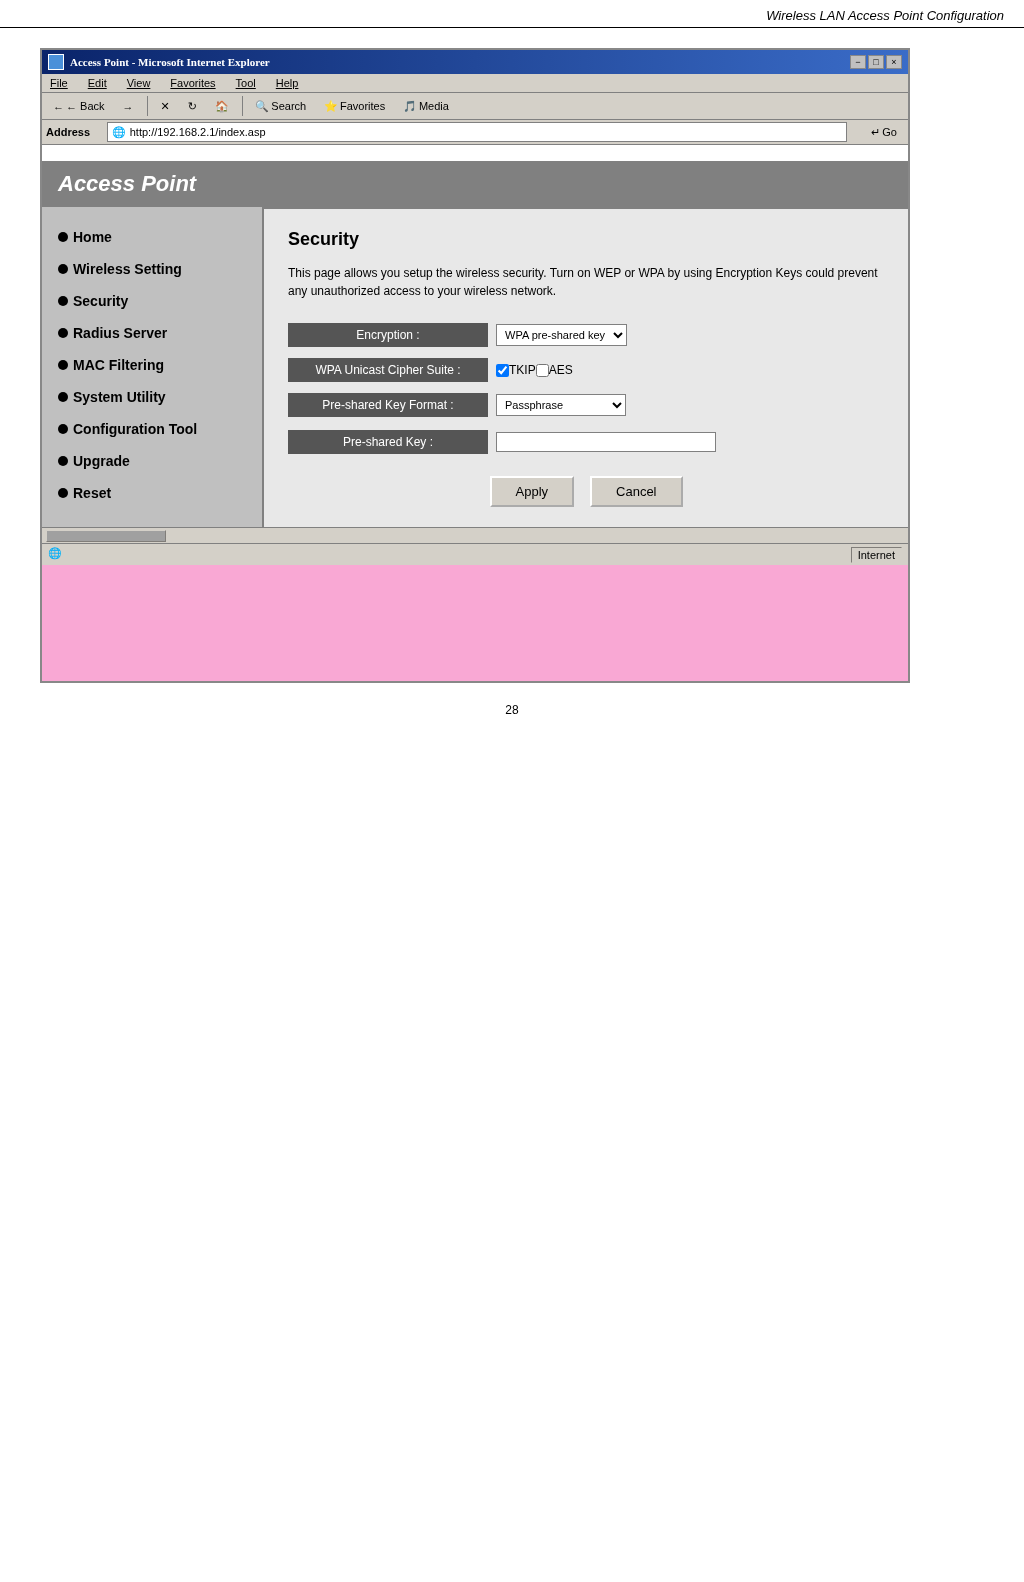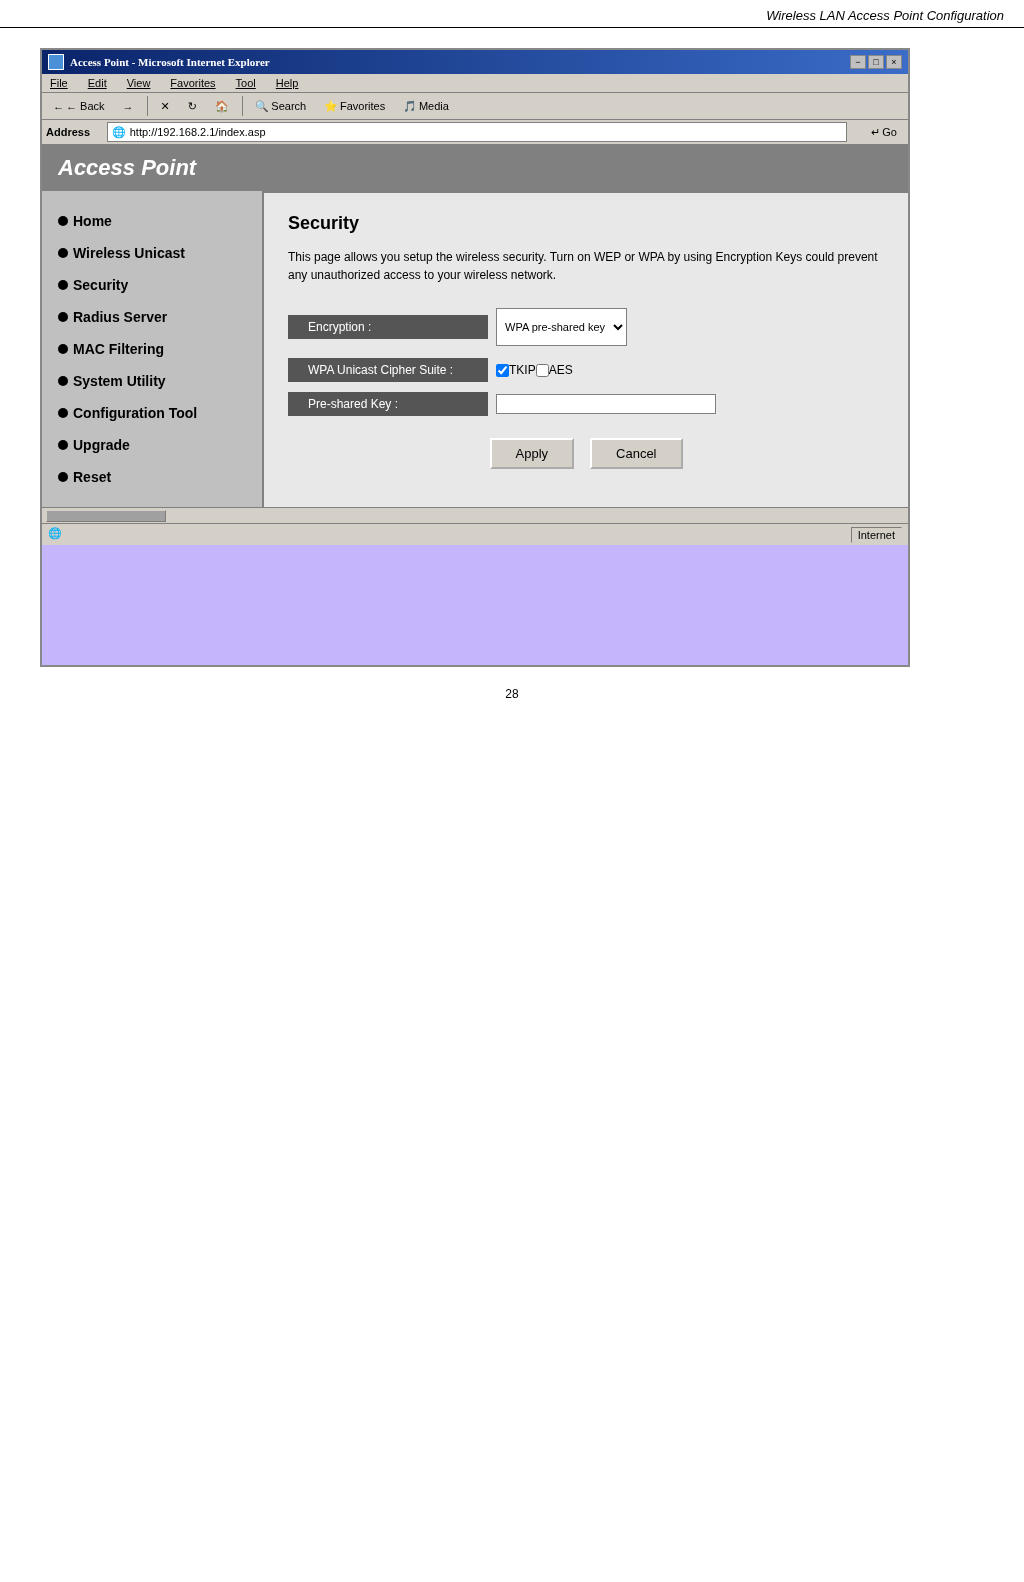--- a/index.html
+++ b/index.html
@@ -153,22 +153,23 @@
       gap: 2px;
       cursor: pointer;
       font-size: 11px;
       padding: 2px 6px;
       background: #d4d0c8;
       border: 1px solid transparent;
     }
 
     
     .browser-content {
-      background: #c4b5fd;
+      background: #f9a8d4;
       min-height: 520px;
+      margin-top: 16px;
     }
 
     .ap-header {
       background: #808080;
       padding: 10px 16px;
     }
 
     .ap-header-title {
       color: #fff;
       font-size: 22px;
@@ -238,40 +239,40 @@
     .form-row {
       display: flex;
       align-items: center;
       margin-bottom: 8px;
     }
 
     .form-label-cell {
       background: #555;
       color: #fff;
       font-size: 12px;
-      text-align: left;
+      text-align: center;
       padding: 5px 20px;
       width: 200px;
       flex-shrink: 0;
     }
 
     .form-value-cell {
       padding: 4px 8px;
       font-size: 12px;
       display: flex;
       align-items: center;
       gap: 6px;
     }
 
     .form-select {
       font-size: 11px;
       padding: 2px 4px;
       border: 1px solid #808080;
       background: #fff;
-      height: 38px;
+      height: 22px;
       min-width: 130px;
     }
 
     .checkbox-group {
       display: flex;
       align-items: flex-end;
       gap: 0;
       font-size: 12px;
     }
 
@@ -430,21 +431,21 @@
 
       <div class="ap-body">
 
         <div class="sidebar">
           <div class="sidebar-item">
             <div class="sidebar-bullet"></div>
             <span>Home</span>
           </div>
           <div class="sidebar-item">
             <div class="sidebar-bullet"></div>
-            <span>Wireless Unicast</span>
+            <span>Wireless Setting</span>
           </div>
           <div class="sidebar-item active">
             <div class="sidebar-bullet"></div>
             <span>Security</span>
           </div>
           <div class="sidebar-item">
             <div class="sidebar-bullet"></div>
             <span>Radius Server</span>
           </div>
           <div class="sidebar-item">
@@ -492,20 +493,29 @@
               <div class="form-value-cell">
                 <div class="checkbox-group">
                   <input type="checkbox" checked="" id="tkip-check" style="">
                   <label for="tkip-check">TKIP</label>
                   <input type="checkbox" id="aes-check" style="">
                   <label for="aes-check">AES</label>
                 </div>
               </div>
             </div>
 
+            <div class="form-row">
+              <div class="form-label-cell">Pre-shared Key Format :</div>
+              <div class="form-value-cell">
+                <select class="form-select">
+                  <option selected="">Passphrase</option>
+                  <option>Hex</option>
+                </select>
+              </div>
+            </div>
 
             <div class="form-row">
               <div class="form-label-cell">Pre-shared Key :</div>
               <div class="form-value-cell">
                 <input type="text" class="form-input-text" value="" style="">
               </div>
             </div>
 
             <div class="button-row">
               <button class="form-button">Apply</button>

